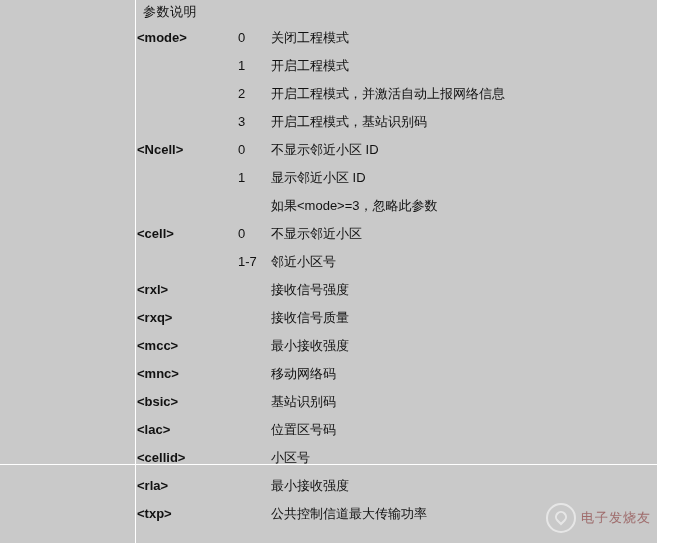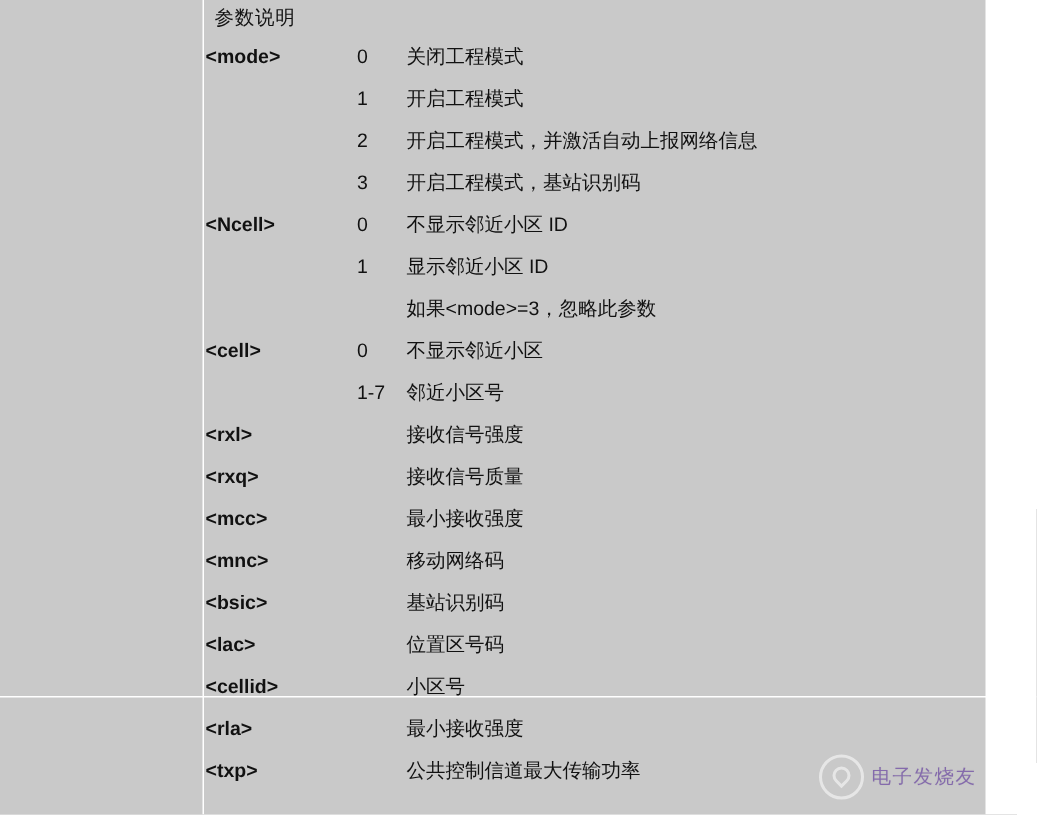--- a/index.html
+++ b/index.html
@@ -109,21 +109,21 @@
     top: 6px;
     width: 12px;
     height: 12px;
     border: 2px solid #ffffff;
     border-radius: 50% 50% 50% 0;
     transform: rotate(-45deg);
     box-sizing: border-box;
   }
   .wm-text {
     font-size: 13px;
-    color: #4c1d95;
+    color: #7f1d1d;
     letter-spacing: 1px;
     text-shadow: 0 0 1px rgba(0,0,0,0.15);
   }
 </style>
 </head>
 <body>
 
 <div class="page">
 
   <div class="col-left"></div>

